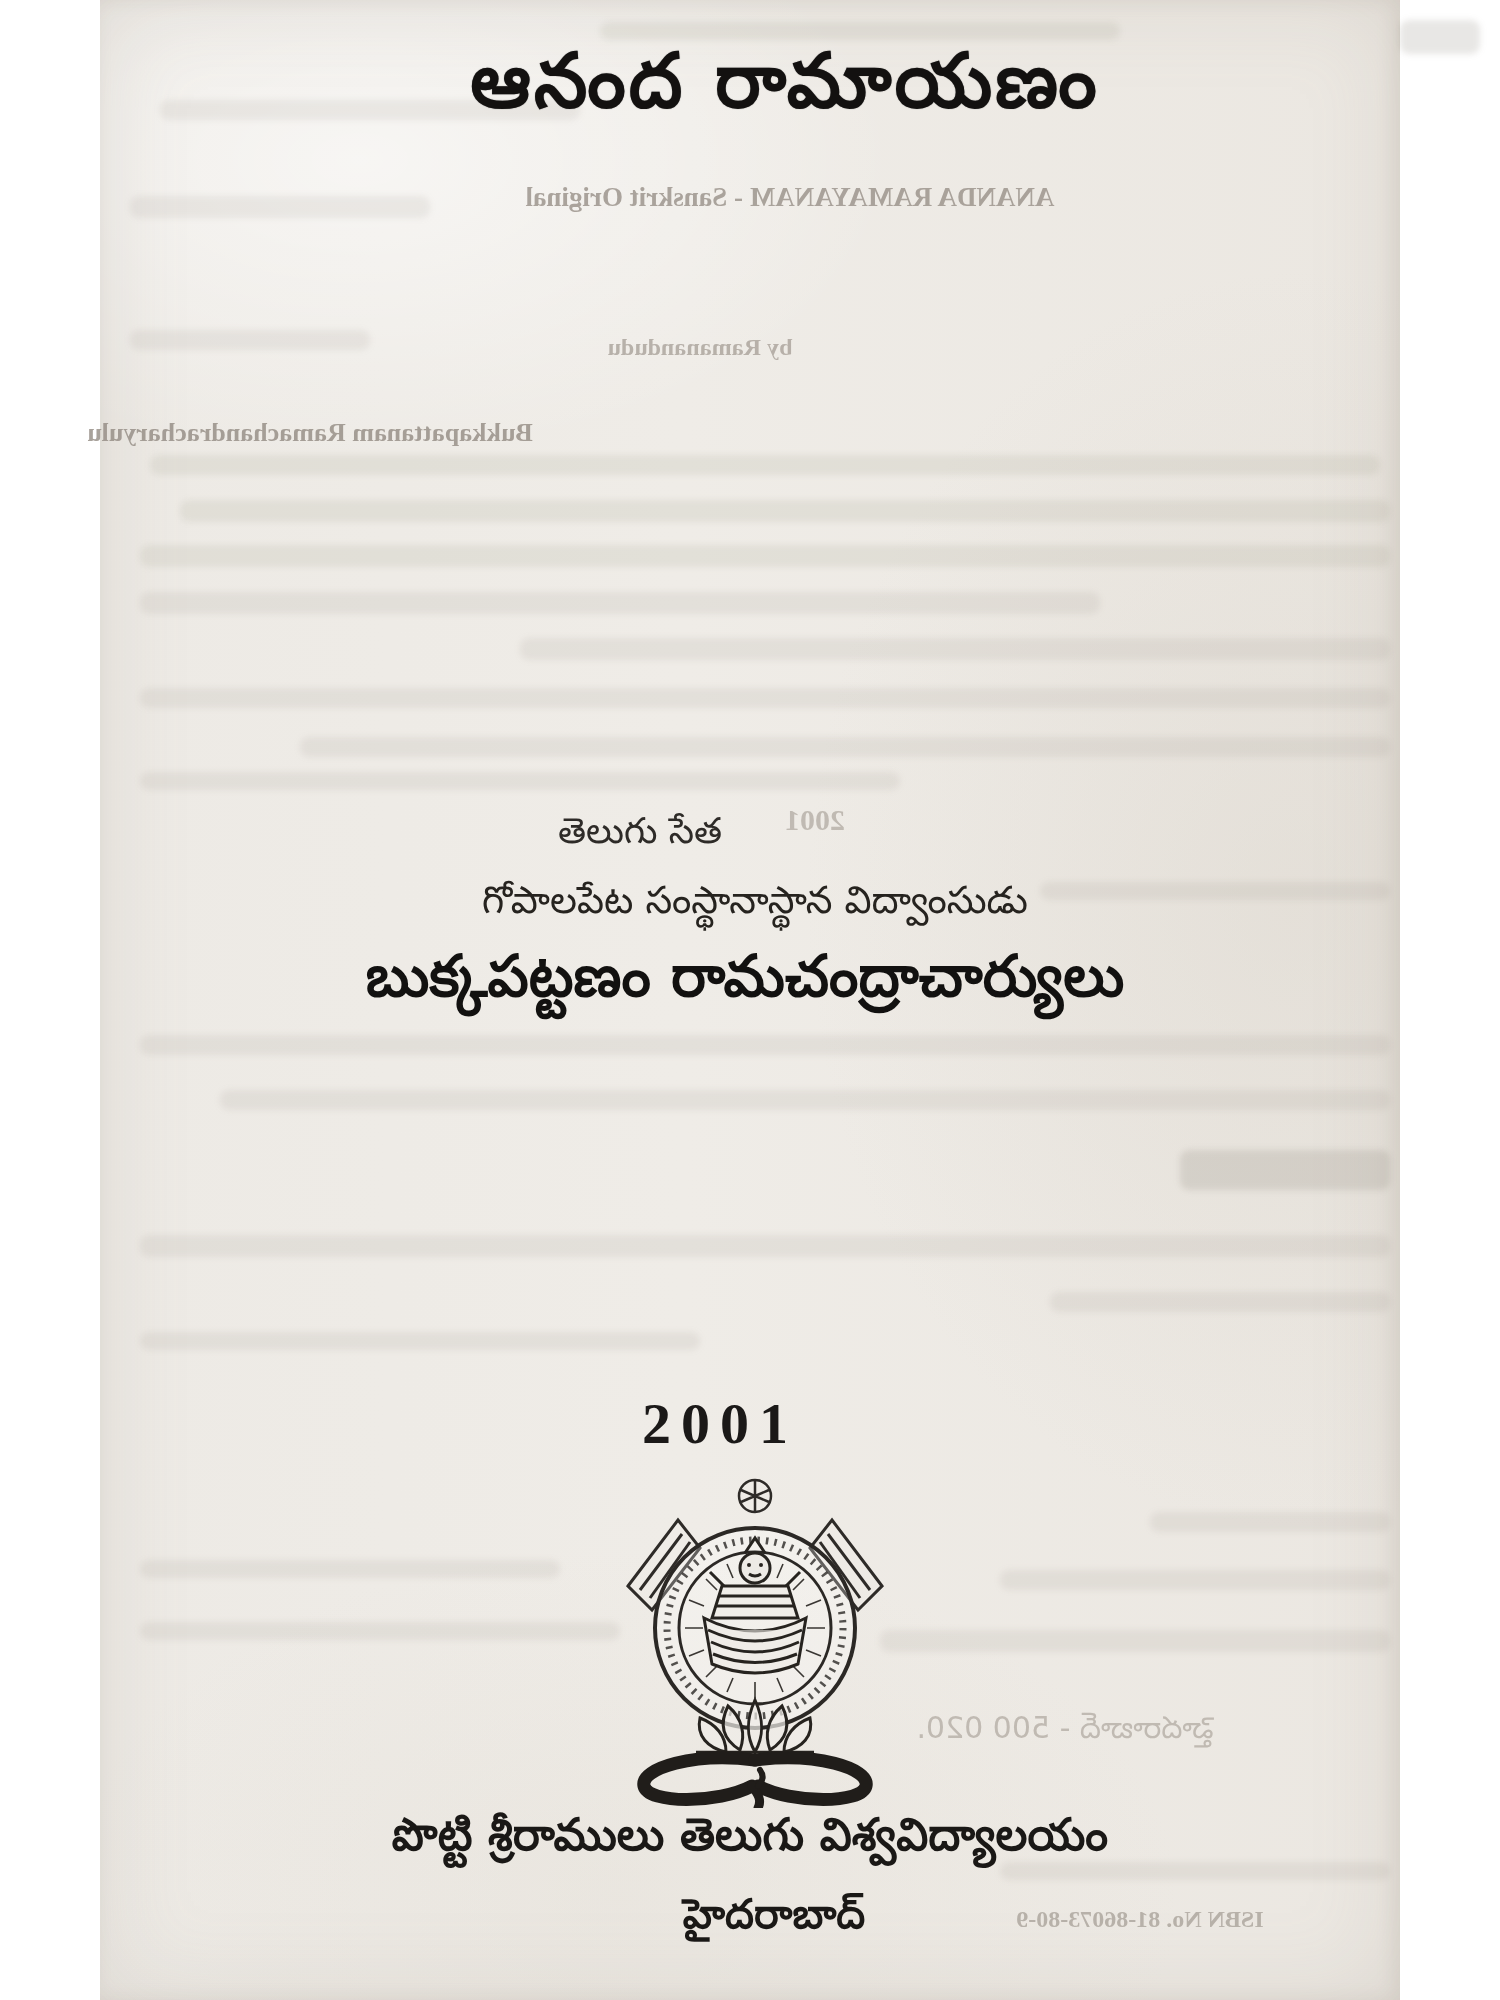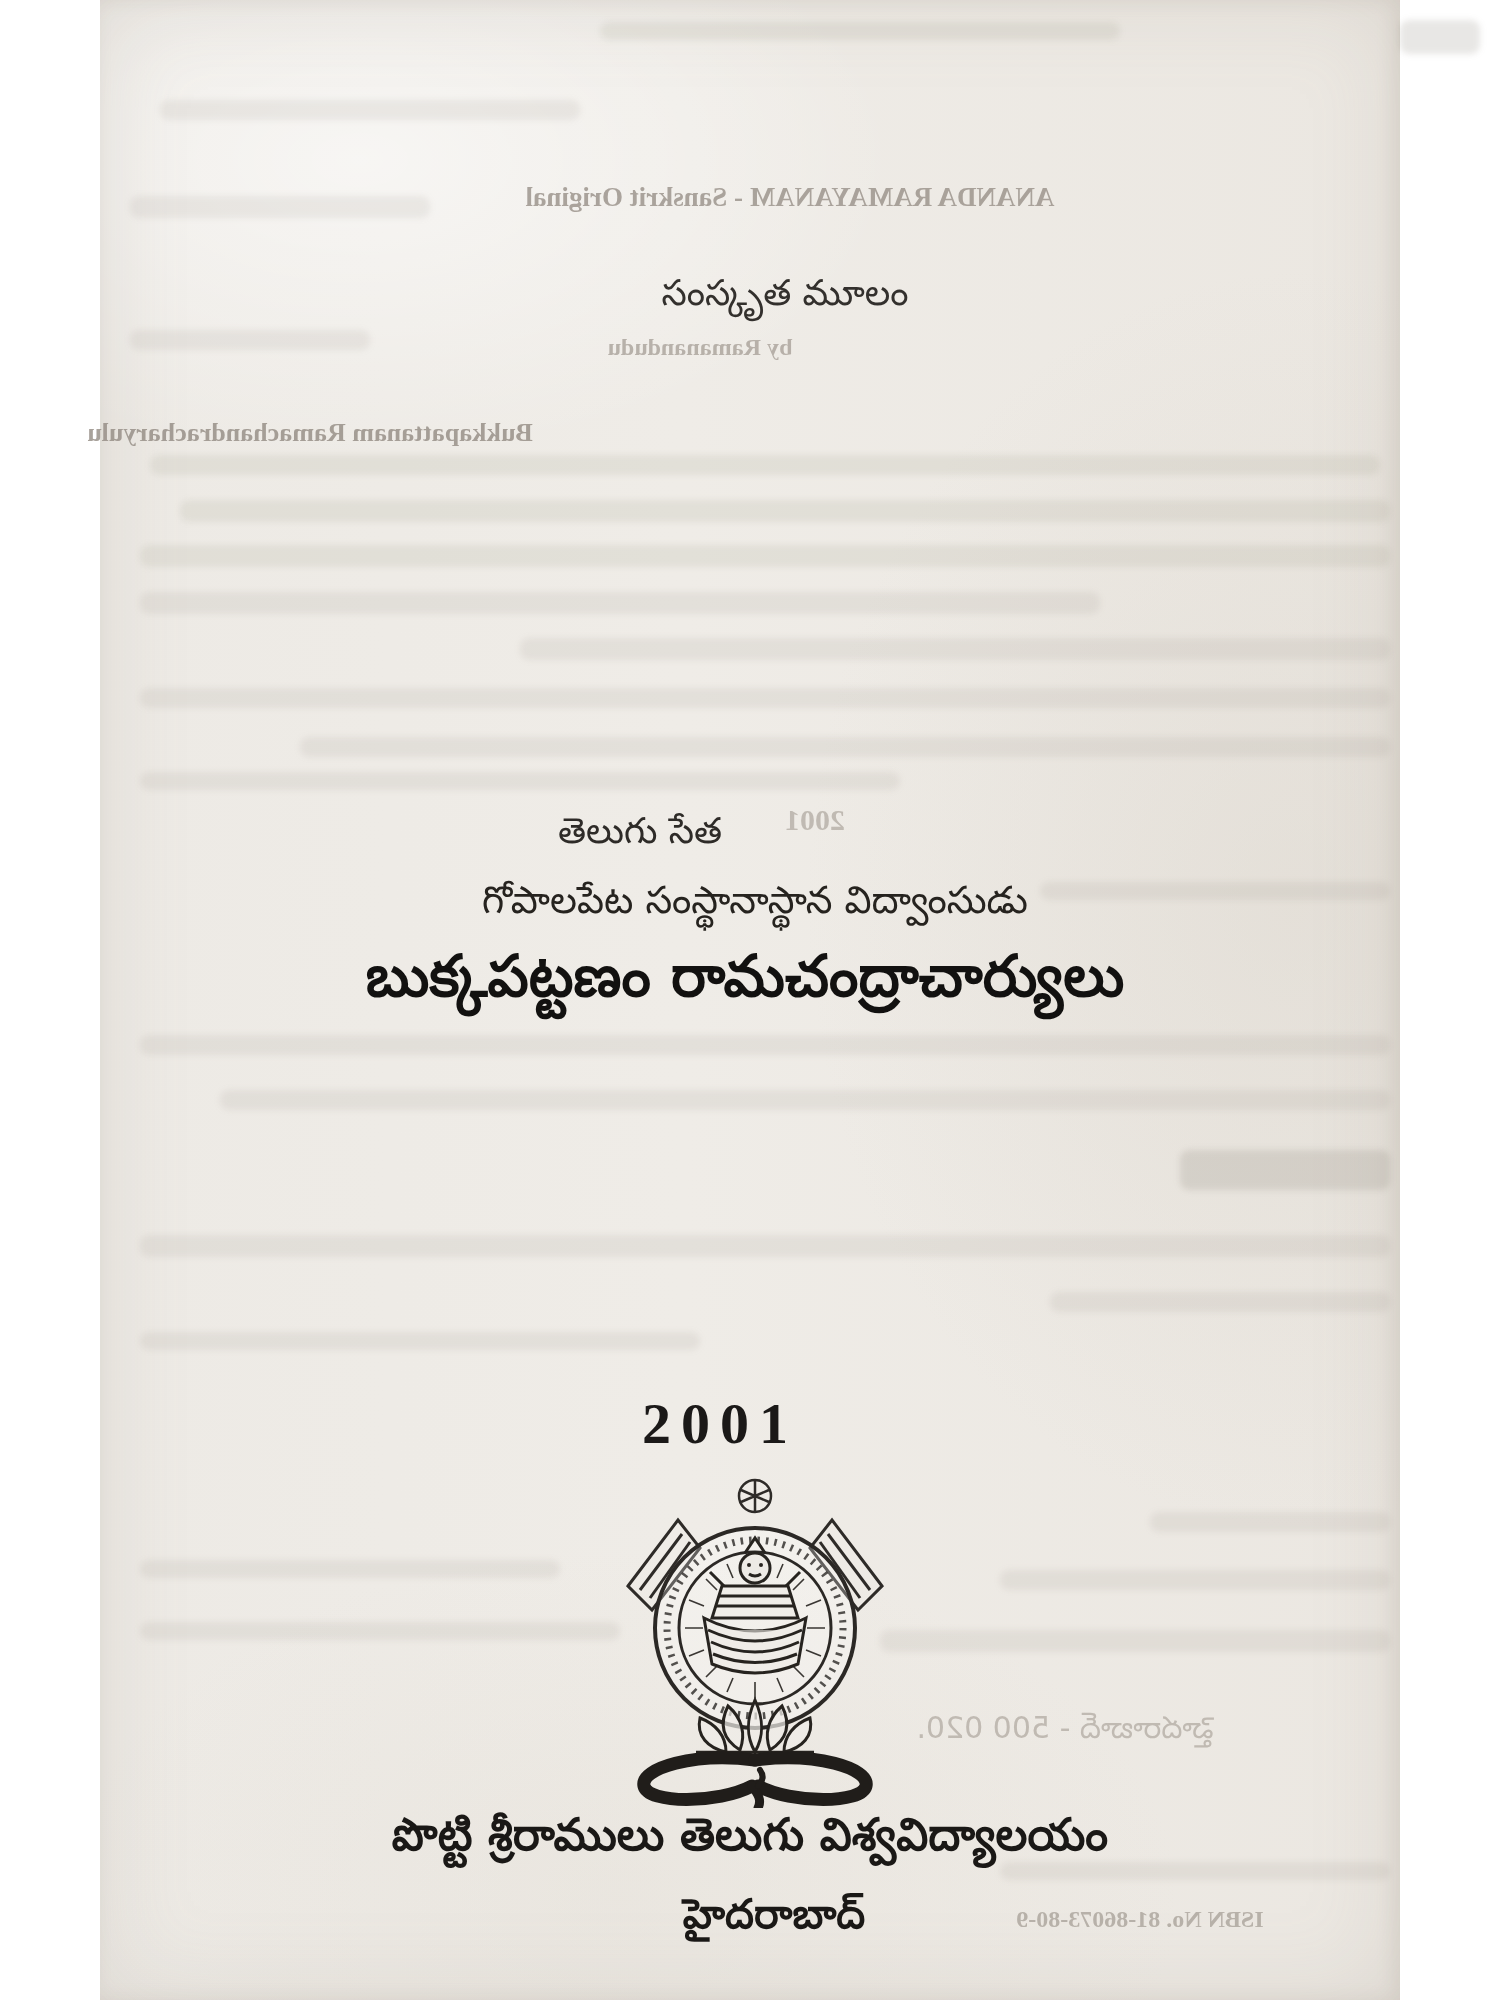--- a/index.html
+++ b/index.html
@@ -78,21 +78,21 @@
   <div class="smudge" style="top:1622px;left:40px;width:480px;height:18px;"></div>
   <div class="smudge" style="top:1862px;left:900px;width:390px;height:18px;"></div>
 
   <div class="bleed bleed-en-title mirror serif">ANANDA RAMAYANAM - Sanskrit Original</div>
   <div class="bleed bleed-en-author mirror serif">by Ramanandudu</div>
   <div class="bleed bleed-en-translator mirror serif">Bukkapattanam Ramachandracharyulu</div>
   <div class="bleed bleed-year mirror serif">2001</div>
   <div class="bleed bleed-address mirror telugu">హైదరాబాద్ - 500 020.</div>
   <div class="bleed bleed-isbn mirror serif">ISBN No. 81-86073-80-9</div>
 
-  <div class="line telugu origin-label">సంస్కృత మూలం</div>
+  <div class="line telugu title">ఆనంద రామాయణం</div>
   <div class="line telugu translation-label">తెలుగు సేత</div>
   <div class="line telugu translator-name">బుక్కపట్టణం రామచంద్రాచార్యులు</div>
   <div class="line telugu translator-title">గోపాలపేట సంస్థానాస్థాన విద్వాంసుడు</div>
   <div class="line serif year">2001</div>
 
   <svg class="emblem" width="310" height="340" viewBox="0 0 310 340">
     <g stroke="#2c2а28" fill="none"></g>
 
     <g stroke="#2e2b28" stroke-width="3" fill="none">
       <path d="M28,118 L78,52 L100,80 L52,142 Z"></path>

